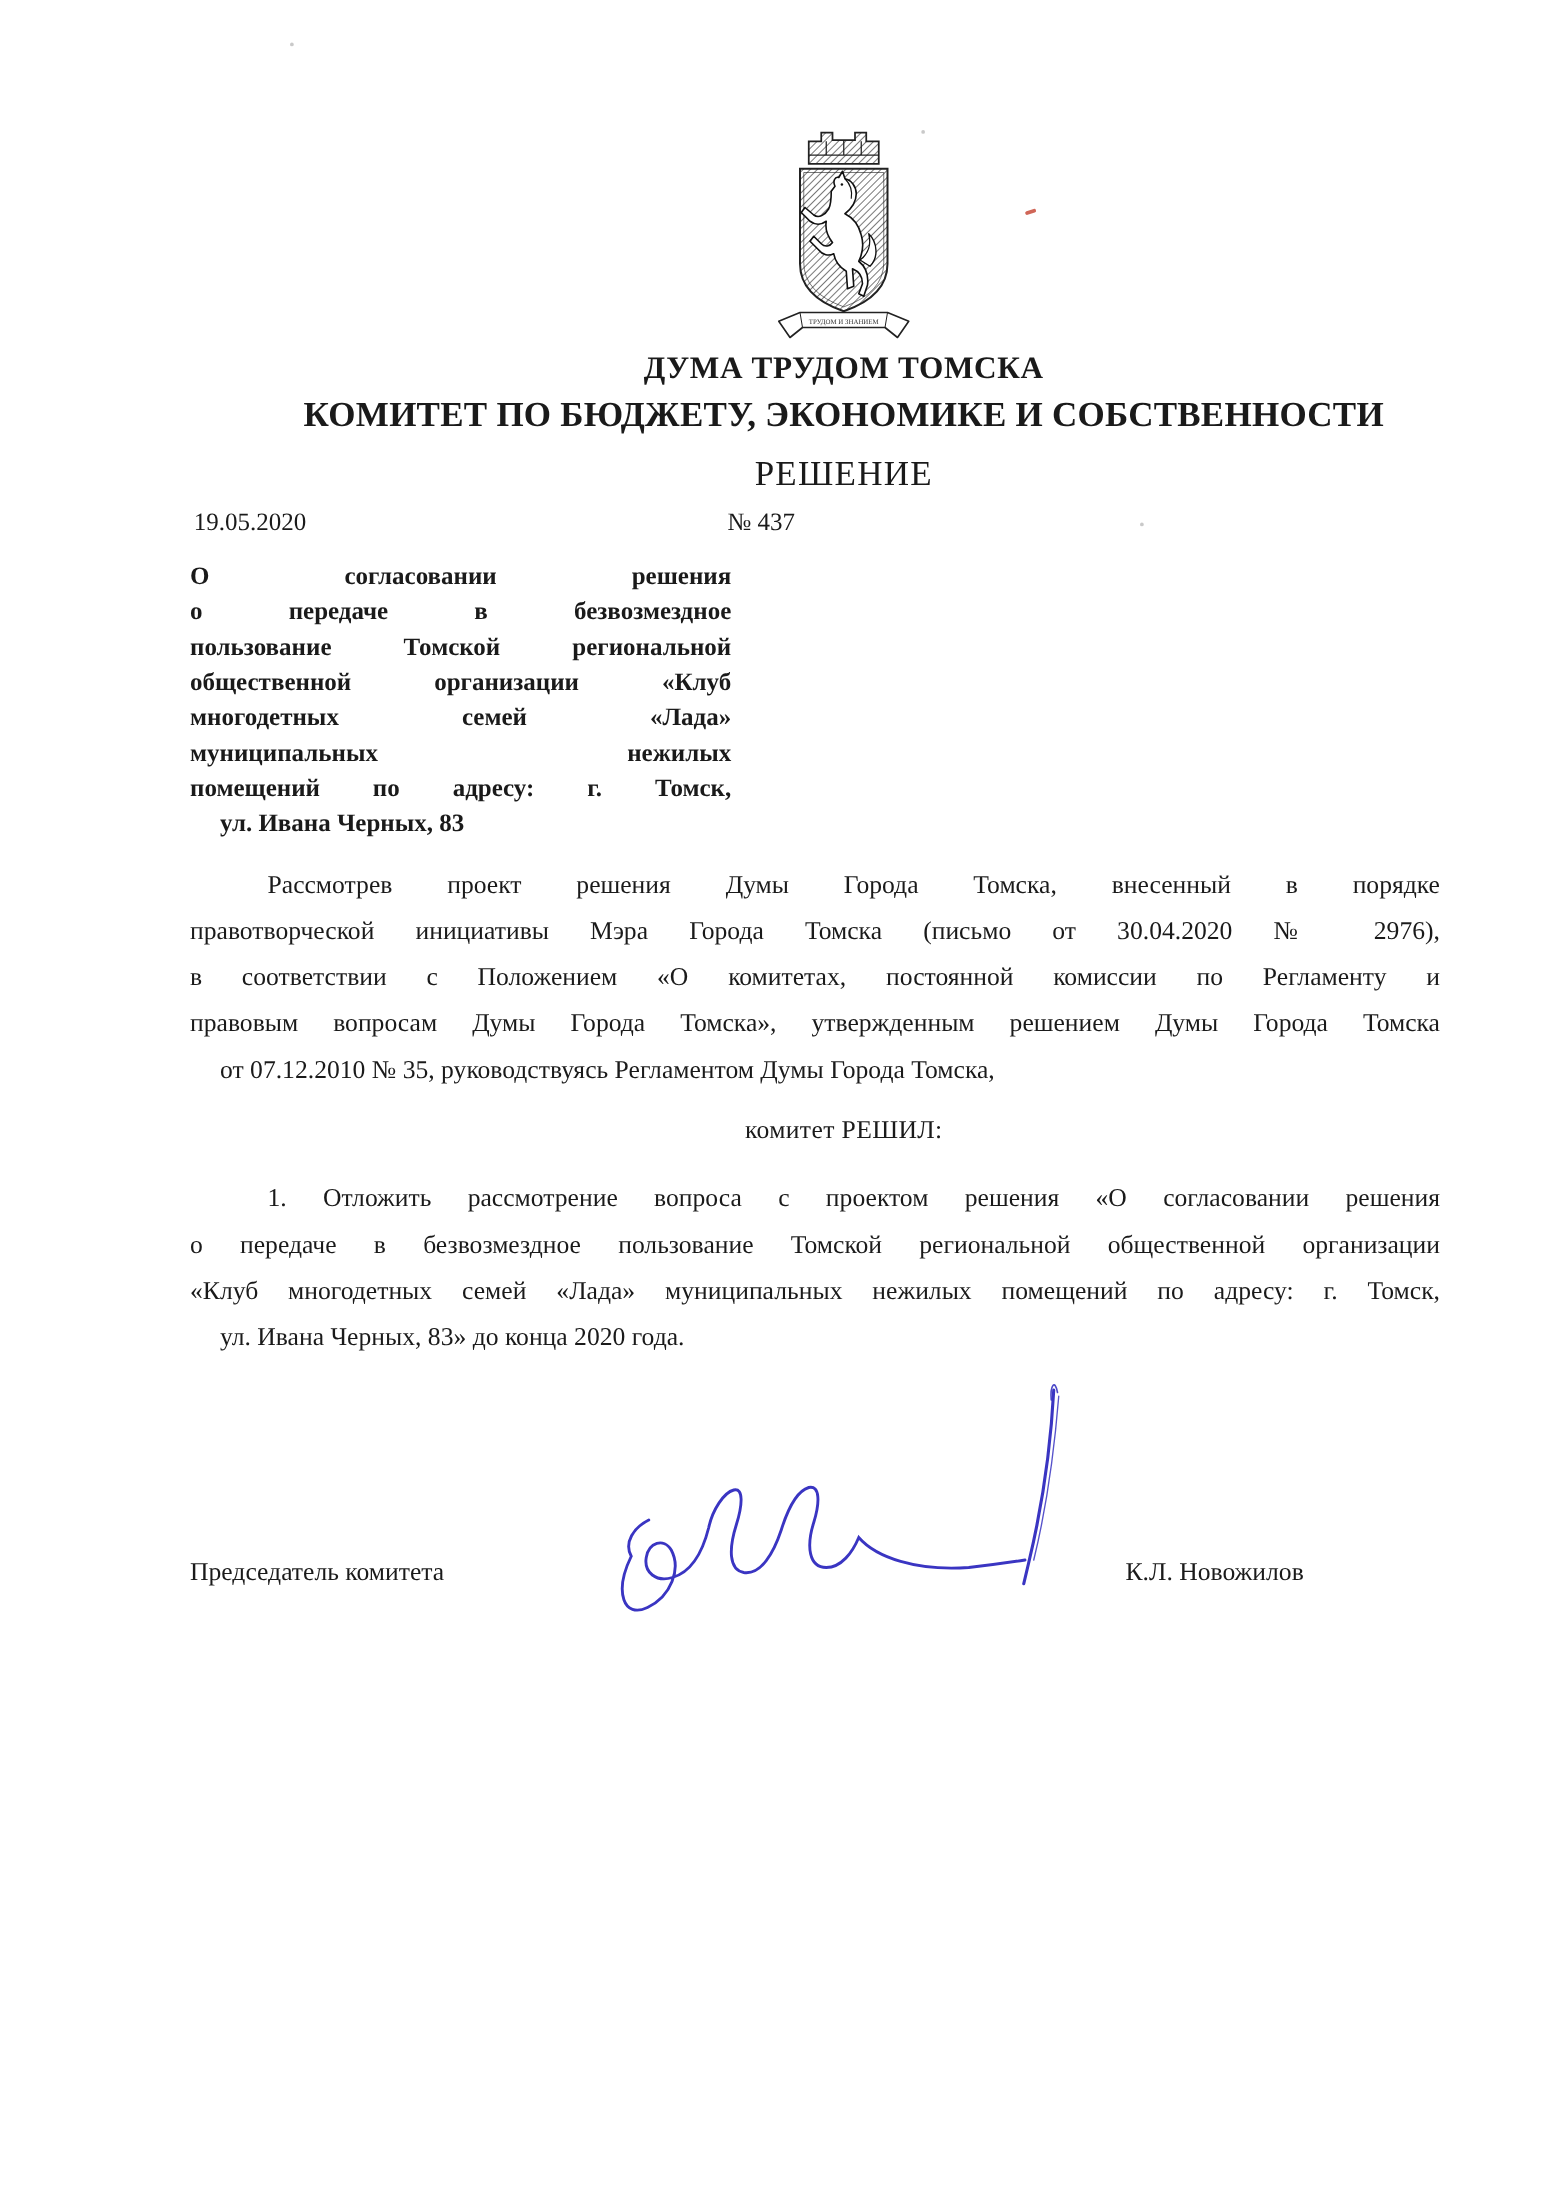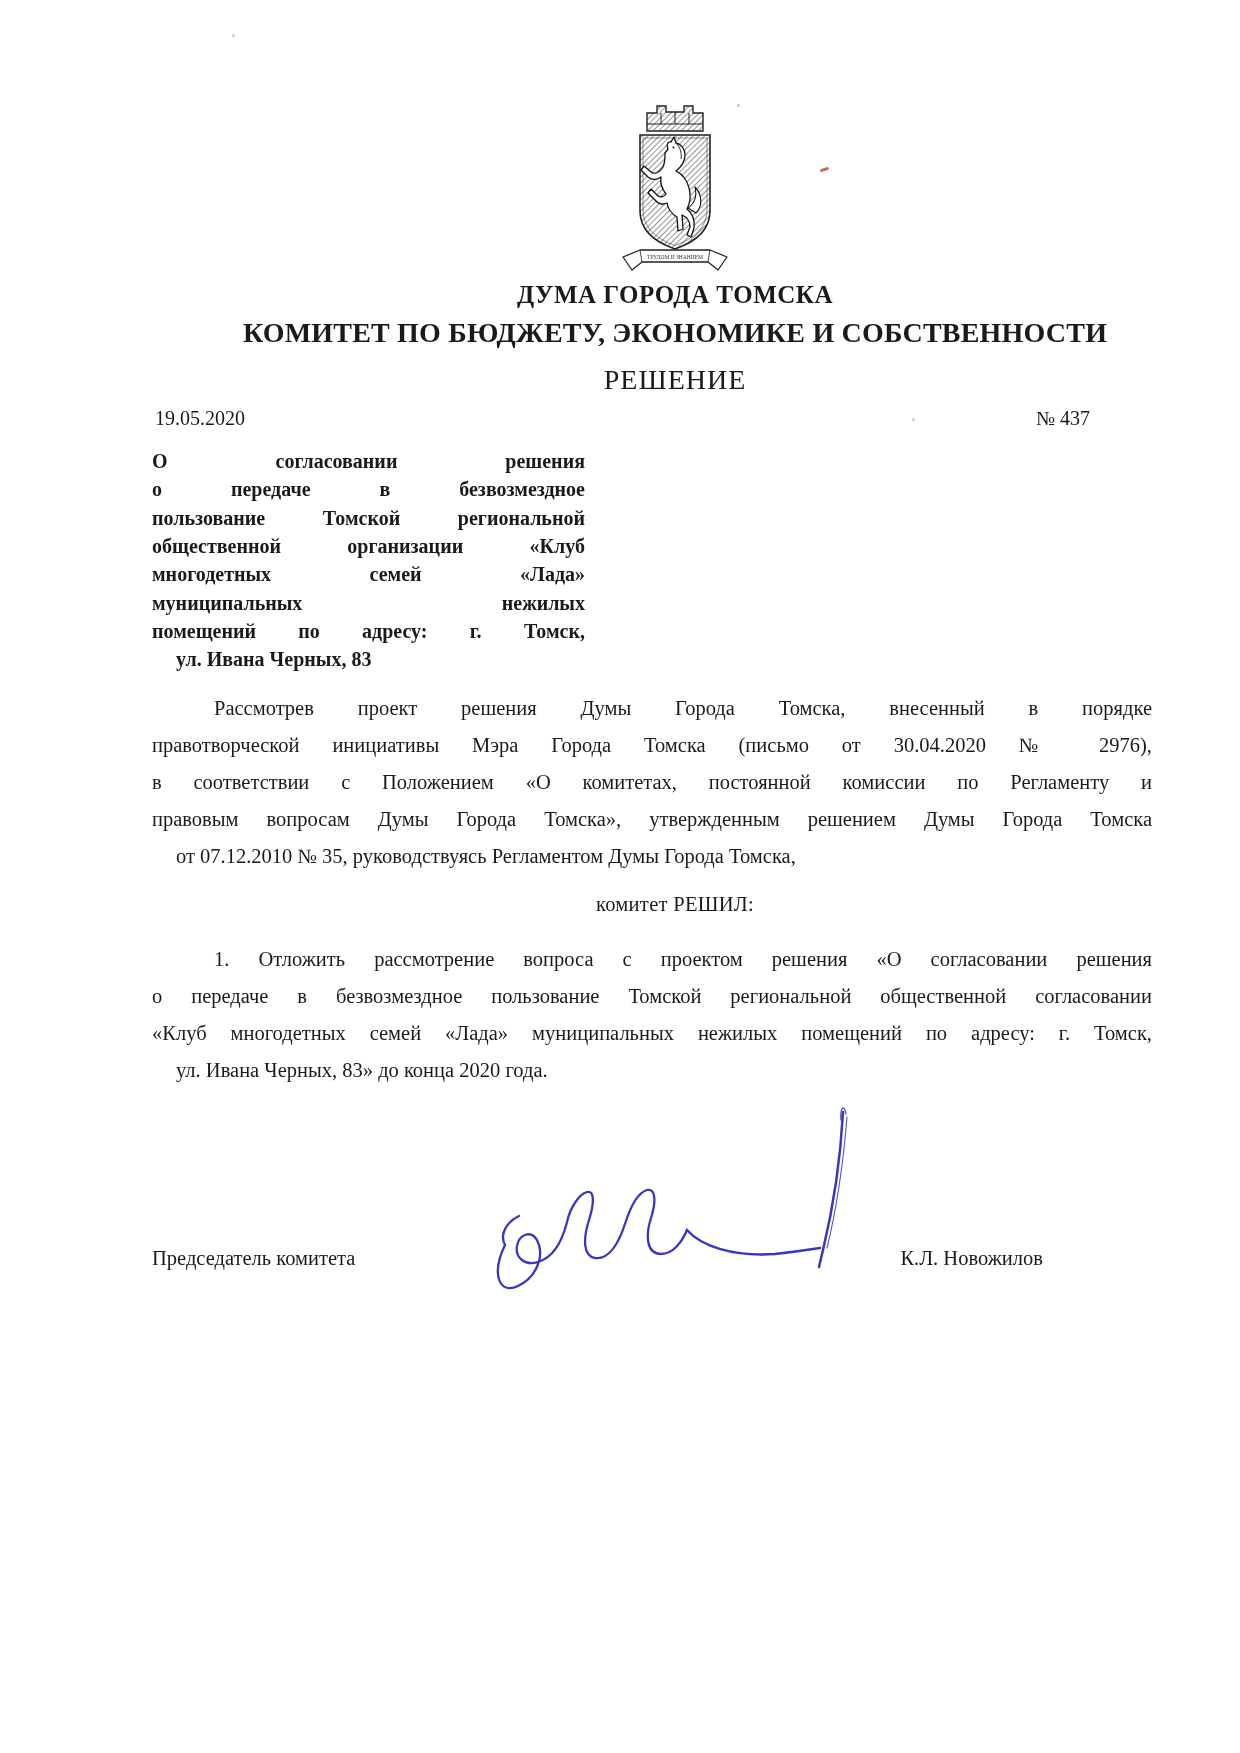--- a/index.html
+++ b/index.html
@@ -11,21 +11,21 @@
     font-family:"Liberation Serif","DejaVu Serif",serif;
     color:#1a1a1a;
     overflow:hidden;
   }
   .abs{position:absolute;}
   .center-line{position:absolute;left:160px;width:1030px;text-align:center;white-space:nowrap;}
   .org-title{top:281px;font-size:25px;font-weight:bold;letter-spacing:.5px;}
   .committee-title{top:317px;font-size:28px;font-weight:bold;letter-spacing:.2px;}
   .doc-type{top:364px;font-size:28px;font-weight:normal;letter-spacing:1px;}
   .doc-date{left:155px;top:407px;font-size:20px;}
-  .doc-number{left:152px;width:938px;top:407px;font-size:20px;text-align:right;}
+  .doc-number{left:140px;width:938px;top:407px;font-size:20px;text-align:center;}
   .subject-line{
     position:absolute;left:152px;width:433px;
     font-size:20px;font-weight:bold;line-height:26px;
     text-align:justify;text-align-last:justify;
   }
   .body-line{
     position:absolute;left:152px;width:1000px;
     font-size:20.5px;line-height:27px;
     text-align:justify;text-align-last:justify;
   }
@@ -82,21 +82,21 @@
       <line x1="105" y1="151" x2="103" y2="163" stroke="#222" stroke-width=".8"></line>
       <text x="70" y="160" font-size="5.5" text-anchor="middle" fill="#333" font-family="Liberation Serif, serif">ТРУДОМ И ЗНАНИЕМ</text>
     </g>
   </svg>
 
   <div class="artifact-red"></div>
   <div class="speck" style="left:232px;top:34px;"></div>
   <div class="speck" style="left:737px;top:104px;"></div>
   <div class="speck" style="left:912px;top:418px;"></div>
 
-  <div class="center-line org-title">ДУМА ГОРОДА ТОМСКА</div>
+  <div class="center-line org-title">ДУМА ТРУДОМ ТОМСКА</div>
   <div class="center-line committee-title">КОМИТЕТ ПО БЮДЖЕТУ, ЭКОНОМИКЕ И СОБСТВЕННОСТИ</div>
   <div class="center-line doc-type">РЕШЕНИЕ</div>
 
   <div class="abs doc-date">19.05.2020</div>
   <div class="abs doc-number">№ 437</div>
 
   <div class="subject-line" style="top:448px">О согласовании решения</div>
   <div class="subject-line" style="top:476px">о передаче в безвозмездное</div>
   <div class="subject-line" style="top:533px">общественной организации «Клуб</div>
   <div class="subject-line" style="top:505px">пользование Томской региональной</div>
@@ -107,21 +107,21 @@
 
   <div class="body-line indent" style="top:695px">Рассмотрев проект решения Думы Города Томска, внесенный в порядке</div>
   <div class="body-line" style="top:732px">правотворческой инициативы Мэра Города Томска (письмо от 30.04.2020  № 2976),</div>
   <div class="body-line" style="top:769px">в соответствии с Положением «О комитетах, постоянной комиссии по Регламенту и</div>
   <div class="body-line" style="top:806px">правовым вопросам Думы Города Томска», утвержденным решением Думы Города Томска</div>
   <div class="body-line plain-last" style="top:843px">от 07.12.2010 № 35, руководствуясь Регламентом Думы Города Томска,</div>
 
   <div class="center-line resolution-heading">комитет РЕШИЛ:</div>
 
   <div class="body-line indent" style="top:946px">1. Отложить рассмотрение вопроса с проектом решения «О согласовании решения</div>
-  <div class="body-line" style="top:983px">о передаче в безвозмездное пользование Томской региональной общественной согласовании</div>
+  <div class="body-line" style="top:983px">о передаче в безвозмездное пользование Томской региональной общественной организации</div>
   <div class="body-line" style="top:1020px">«Клуб многодетных семей «Лада» муниципальных нежилых помещений по адресу: г. Томск,</div>
   <div class="body-line plain-last" style="top:1057px">ул. Ивана Черных, 83» до конца 2020 года.</div>
 
   <svg class="signature-svg" viewBox="0 0 400 225">
     <g fill="none" stroke="#3a35c2" stroke-linecap="round">
       <path stroke-width="2.3" d="M44 126 C32 132 24 144 30 155 C16 184 24 205 43 196 C62 187 70 165 62 150
            C56 140 44 144 42 156 C40 168 50 176 63 172 C80 167 88 148 92 132
            C95 118 104 104 112 102 C120 100 119 114 114 130 C108 149 108 166 120 168
            C134 170 144 152 150 134 C155 118 162 103 172 100 C181 98 181 112 176 128
            C170 147 172 164 186 164 C198 164 207 152 212 140 C226 156 258 167 300 164

